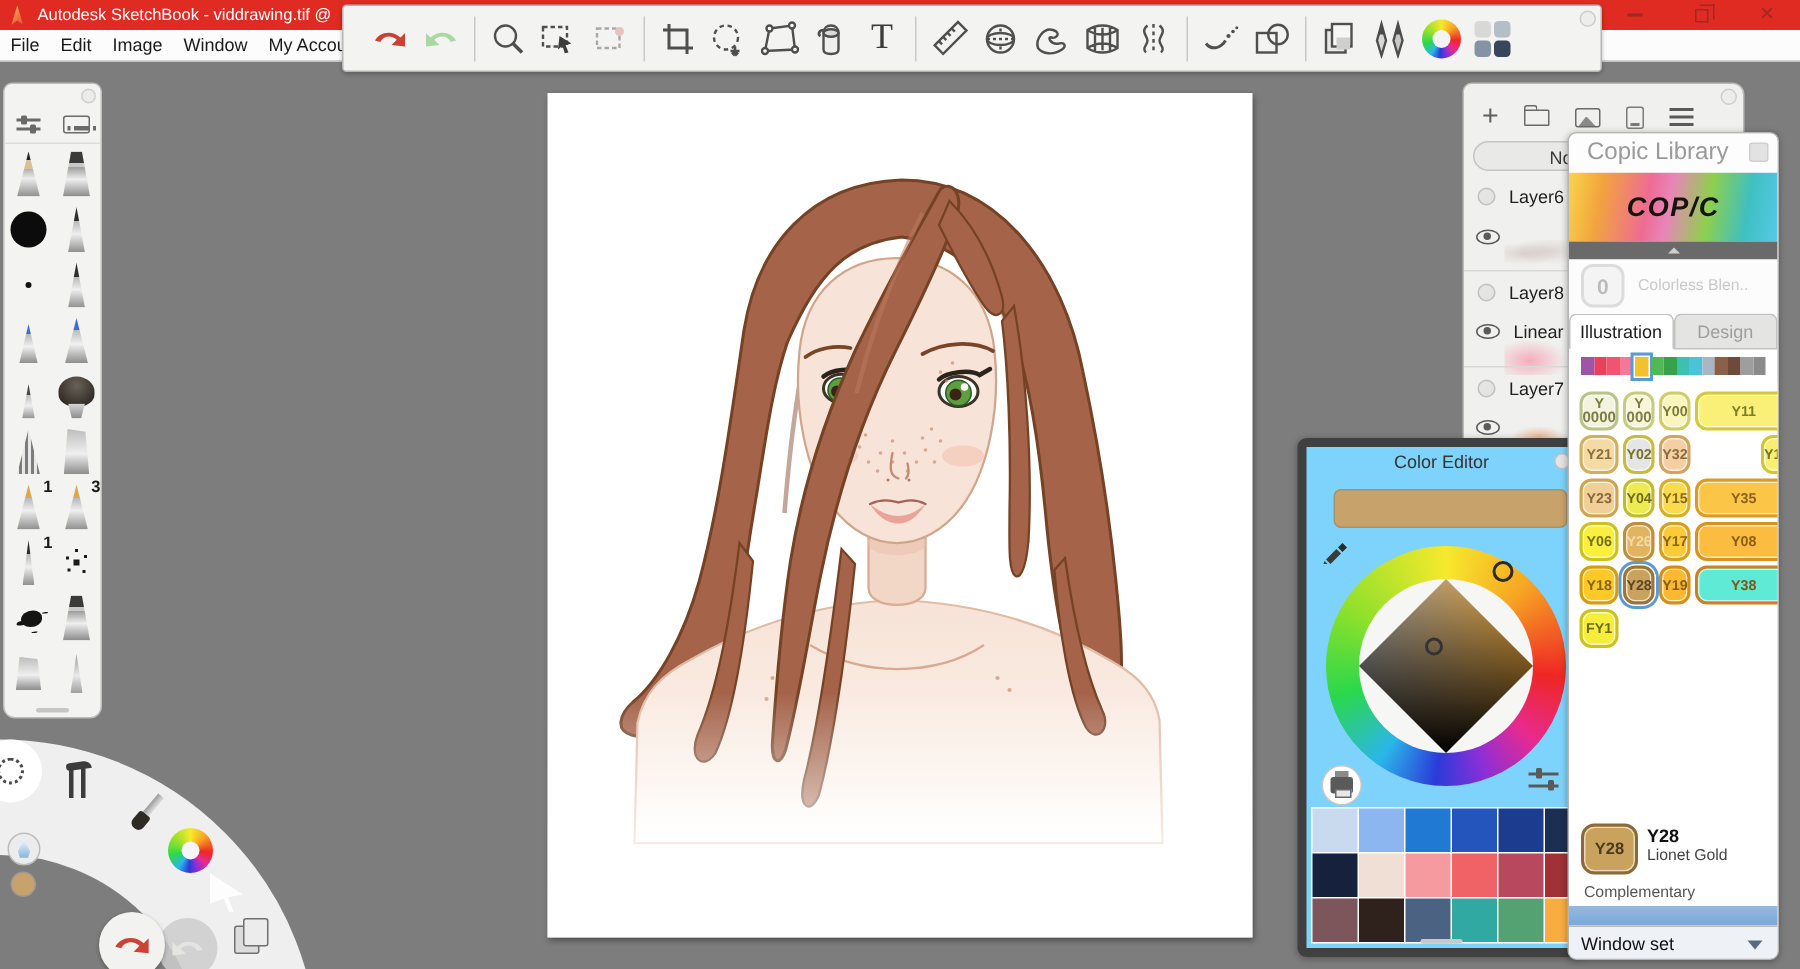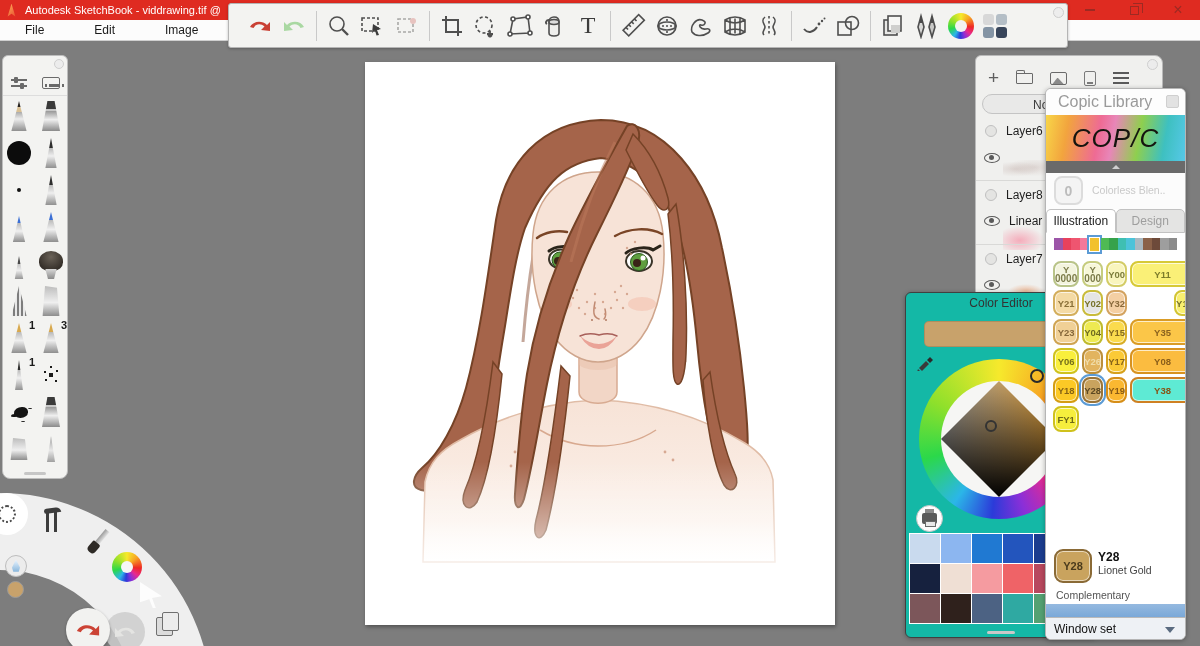--- a/index.html
+++ b/index.html
@@ -11,21 +11,21 @@
   .app-icon { width:11px; height:13px; margin-left:6px; background:linear-gradient(135deg,#ffb65c,#e8452b); clip-path:polygon(15% 100%,50% 0,85% 100%,50% 78%); }
   .title-text { color:#fff; font-size:11px; margin-left:8px; white-space:nowrap; }
   .win-controls { position:absolute; right:0; top:0; height:20px; display:flex; }
   .win-btn { width:44px; height:20px; display:flex; align-items:center; justify-content:center; color:#9c2a23; font-size:12px; }
   .restore-glyph { width:9px; height:9px; border:1.5px solid #9c2a23; position:relative; }
   .restore-glyph::before { content:""; position:absolute; left:2px; top:-4px; width:9px; height:9px; border:1.5px solid #9c2a23; border-left:none; border-bottom:none; }
   .min-glyph { width:10px; height:2px; background:#9c2a23; }
 
   
   .menubar { position:absolute; left:0; top:20px; width:1200px; height:21px; background:#fcfcfc; border-bottom:1px solid #cfcfcf; display:flex; align-items:center; z-index:10; }
-  .menu-item { font-size:12px; color:#1a1a1a; padding:0 25px; white-space:nowrap; }
+  .menu-item { font-size:12px; color:#1a1a1a; padding:0 7px; white-space:nowrap; }
 
   
   .toolbar { position:absolute; left:228px; top:3px; width:840px; height:45px; background:#f3f3f1; border:1px solid #b5b5b5; border-radius:3px; box-shadow:0 1px 3px rgba(0,0,0,.25); z-index:40; display:flex; align-items:center; padding:0 14px; }
   .toolbar .handle { position:absolute; right:3px; top:3px; width:11px; height:11px; border-radius:50%; background:#ededed; border:1px solid #cdcdcd; }
   .tool { width:34px; height:34px; display:flex; align-items:center; justify-content:center; flex:none; }
   .tsep { width:1px; height:30px; background:#c9c9c9; margin:0 5px; flex:none; }
   .tool svg { stroke:#4f4f4f; fill:none; stroke-width:1.6; }
   .t-text { font-family:"Liberation Serif",serif; font-size:24px; color:#3c3c3c; }
   .cwheel { width:26px; height:26px; border-radius:50%; background:conic-gradient(#f6e92c,#f7a523 45deg,#ee2724 95deg,#e82a8e 130deg,#8b2fd8 160deg,#2b3bd9 185deg,#2bb6e8 215deg,#2bd84a 255deg,#8fe02b 300deg,#f6e92c); position:relative; }
   .cwheel::after { content:""; position:absolute; left:7px; top:7px; width:12px; height:12px; border-radius:50%; background:#f3f3f1; }
@@ -110,21 +110,21 @@
   .thumb-pink { position:absolute; left:27px; top:170px; width:42px; height:24px; background:radial-gradient(ellipse at 40% 60%,rgba(246,150,170,.75),rgba(246,150,170,0) 70%); }
   .thumb-faint { position:absolute; left:27px; top:104px; width:42px; height:18px; background:radial-gradient(ellipse at 30% 50%,rgba(190,170,165,.4),transparent 60%),radial-gradient(ellipse at 75% 40%,rgba(190,170,165,.35),transparent 60%); }
   .thumb-orange { position:absolute; left:32px; top:228px; width:36px; height:14px; background:radial-gradient(ellipse,rgba(232,150,100,.6),transparent 70%); }
 
   
   .copic-panel { position:absolute; left:1045px; top:88px; width:141px; height:552px; background:#fff; border:1px solid #b5b5b5; border-radius:6px; box-shadow:0 1px 5px rgba(0,0,0,.3); z-index:8; display:flex; flex-direction:column; overflow:hidden; }
   .cp-title { height:26px; flex:none; display:flex; align-items:center; position:relative; background:#fdfdfd; }
   .cp-title span { font-size:16px; color:#9a9a9a; margin-left:12px; }
   .cp-close { position:absolute; right:6px; top:6px; width:13px; height:13px; background:#e2e2e2; border:1px solid #cfcfcf; border-radius:2px; }
   .cp-logo { height:46px; flex:none; background:linear-gradient(100deg,#f8d648 0%,#f2a43e 16%,#ee6b94 38%,#e886b8 48%,#8fcf4e 66%,#3ec0c0 84%,#57c8e8 100%); display:flex; align-items:center; justify-content:center; }
-  .cp-logo span { font-size:26px; font-weight:normal; letter-spacing:1px; color:#15150f; font-style:italic; }
+  .cp-logo span { font-size:18px; font-weight:bold; letter-spacing:1px; color:#15150f; font-style:italic; }
   .cp-collapse { height:12px; flex:none; background:#6a6a6a; display:flex; align-items:center; justify-content:center; }
   .cp-collapse i { width:0; height:0; border-left:4px solid transparent; border-right:4px solid transparent; border-bottom:4px solid #cfcfcf; }
   .cp-blender { height:36px; flex:none; background:#fcfcfc; position:relative; }
   .cp-blender .bbtn { position:absolute; left:8px; top:3px; width:29px; height:29px; border-radius:8px; border:2px solid #dcdcdc; background:#f4f4f4; color:#bcbcbc; font-size:14px; font-weight:bold; display:flex; align-items:center; justify-content:center; }
   .cp-blender .bname { position:absolute; left:46px; top:11px; font-size:10.5px; color:#c9c9c9; }
   .cp-tabs { height:24px; flex:none; display:flex; }
   .cp-tab { flex:1; font-size:12px; display:flex; align-items:center; justify-content:center; border:1px solid #c2c2c2; background:#e4e4e3; color:#9e9e9e; border-radius:5px 5px 0 0; }
   .cp-tab.active { background:#fff; color:#1c1c1c; border-bottom:1px solid #fff; }
   .cp-strip { height:22px; flex:none; display:flex; align-items:center; padding:0 8px; gap:0; }
   .fam-seg { flex:1; height:12px; }
@@ -138,21 +138,21 @@
   .cur-swatch { position:absolute; left:8px; top:2px; width:38px; height:34px; border-radius:9px; border:2px solid; display:flex; align-items:center; justify-content:center; font-size:11px; font-weight:bold; color:#4a3a1c; box-shadow:inset 0 0 0 1px rgba(255,255,255,.6); }
   .cur-code { position:absolute; left:52px; top:3px; font-size:12px; font-weight:bold; color:#111; }
   .cur-name { position:absolute; left:52px; top:17px; font-size:10.5px; color:#444; }
   .cp-comp-label { height:15px; flex:none; font-size:10.5px; color:#555; padding-left:10px; background:#fff; }
   .cp-comp-bar { height:13px; flex:none; }
   .cp-set { height:22px; flex:none; background:#eef1f5; border-top:1px solid #b9b9b9; position:relative; display:flex; align-items:center; }
   .cp-set span { font-size:12px; color:#111; margin-left:8px; }
   .cp-set i { position:absolute; right:10px; top:9px; width:0; height:0; border-left:5px solid transparent; border-right:5px solid transparent; border-top:6px solid #5a6b80; }
 
   
-  .color-editor { position:absolute; left:905px; top:292px; width:192px; height:346px; background:#14b8a6; border:1px solid #404040; border-radius:6px; box-shadow:0 1px 5px rgba(0,0,0,.3); z-index:4; }
+  .color-editor { position:absolute; left:865px; top:292px; width:192px; height:346px; background:#7dd3fc; border:6px solid #404040; border-radius:6px; box-shadow:0 1px 5px rgba(0,0,0,.3); z-index:4; }
   .ce-title { position:absolute; left:0; top:0; width:100%; height:20px; text-align:center; font-size:12px; color:#333; line-height:20px; }
   .ce-close { position:absolute; right:4px; top:4px; width:11px; height:11px; border-radius:50%; background:#e4e4e4; border:1px solid #c0c0c0; }
   .ce-bar { position:absolute; left:18px; top:28px; width:156px; height:26px; border-radius:5px; border:1px solid rgba(0,0,0,.12); }
   .ce-dropper { position:absolute; left:10px; top:60px; width:18px; height:18px; }
   .ce-wheel { position:absolute; left:13px; top:66px; width:160px; height:160px; border-radius:50%; background:conic-gradient(#f6e92c,#f7a523 45deg,#ee2724 95deg,#e82a8e 130deg,#8b2fd8 160deg,#2b3bd9 185deg,#2bb6e8 215deg,#2bd84a 255deg,#8fe02b 300deg,#f6e92c); }
   .ce-wheel-hole { position:absolute; left:22px; top:22px; width:116px; height:116px; border-radius:50%; background:#f6f6f4; }
   .ce-diamond { position:absolute; left:22px; top:22px; width:116px; height:116px; clip-path:polygon(50% 0,100% 50%,50% 100%,0 50%); background:linear-gradient(to right,#9a9a9a,#e8a235),linear-gradient(to bottom,#ffffff,#000000); background-blend-mode:multiply; }
   .ce-ring-sel { position:absolute; left:124px; top:76px; width:14px; height:14px; border-radius:50%; border:2px solid #2a2a2a; }
   .ce-diam-sel { position:absolute; left:79px; top:127px; width:12px; height:12px; border-radius:50%; border:2px solid #333; }
   .ce-marker-btn { position:absolute; left:10px; top:212px; width:27px; height:27px; border-radius:50%; background:#fdfdfd; border:1px solid #c6c6c6; display:flex; align-items:center; justify-content:center; }

